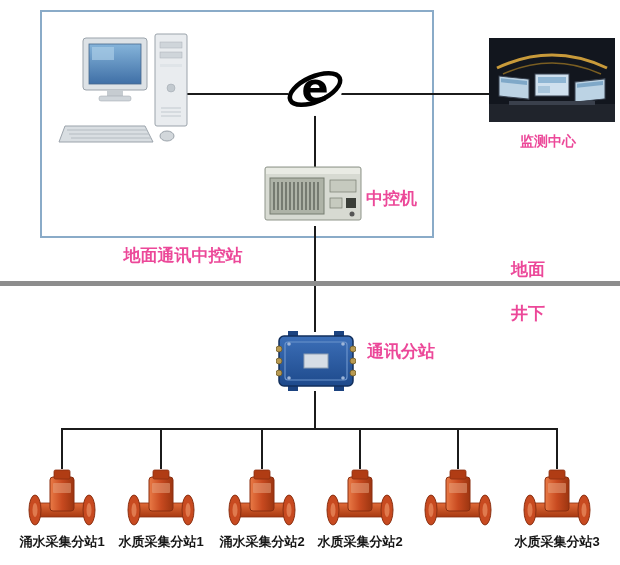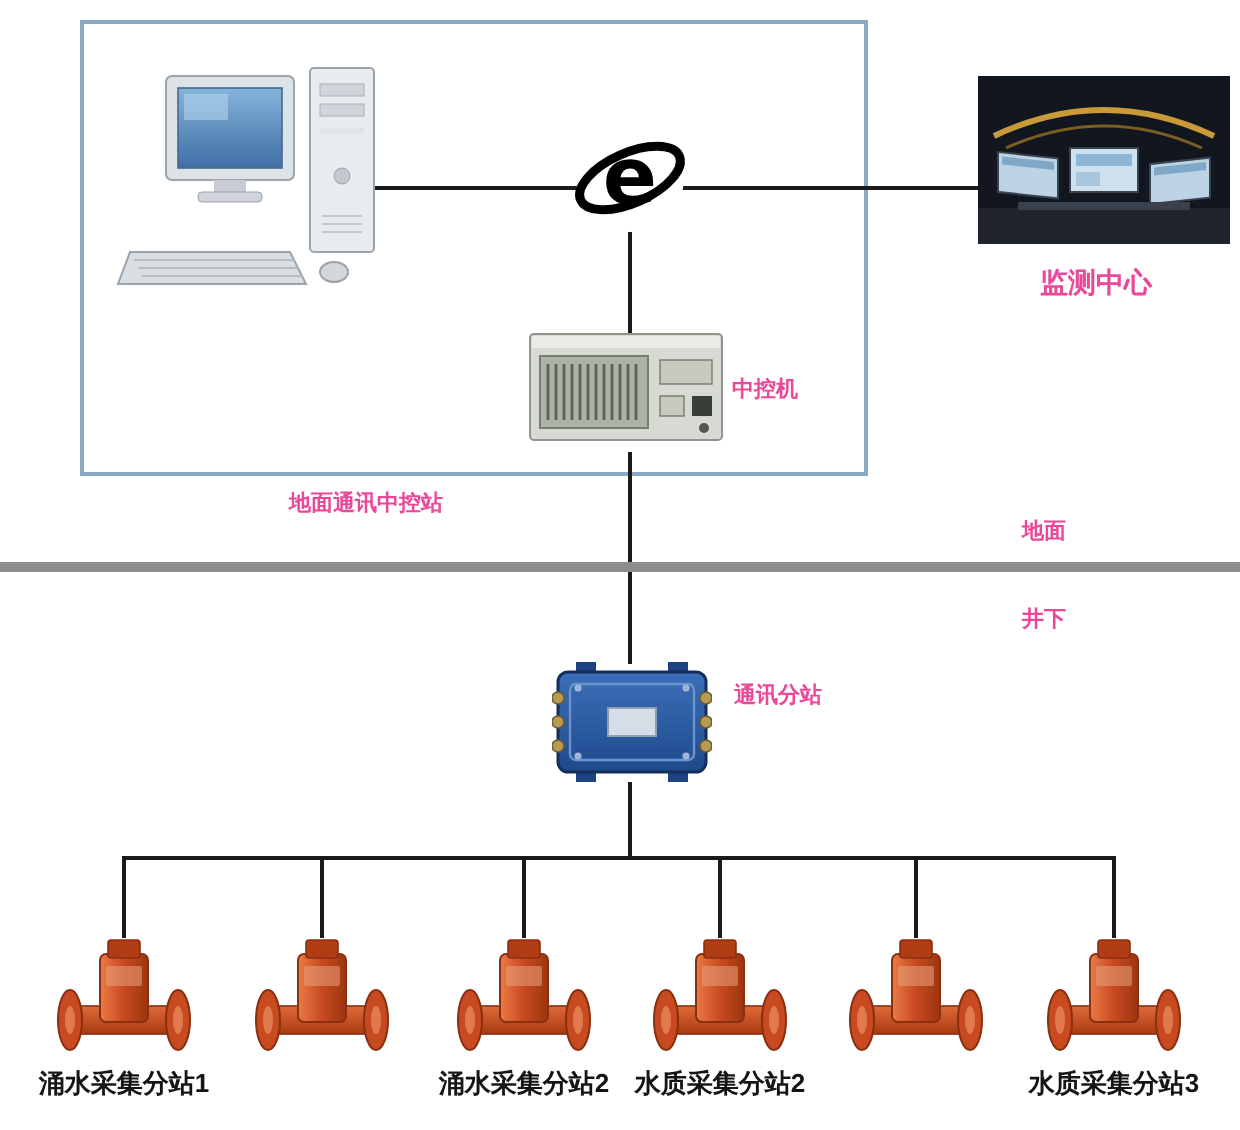--- a/index.html
+++ b/index.html
@@ -10,21 +10,21 @@
   .abs{position:absolute;}
   .line{position:absolute;background:#1b1b1b;}
   .station-box{
     position:absolute;left:40px;top:10px;width:394px;height:228px;
     border:2px solid #8aabc8;box-sizing:border-box;background:transparent;
   }
   .ground-bar{
     position:absolute;left:0;top:281px;width:620px;height:5px;background:#8d8d8d;
   }
   .label{position:absolute;color:#ec4899;font-weight:bold;white-space:nowrap;}
-  .label-main{font-size:11px;}
+  .label-main{font-size:17px;}
   .label-mid{font-size:14px;}
   .label-device{font-size:13px;width:104px;text-align:center;color:#151515;}
   .center-text{text-align:center;}
   svg{display:block;}
 </style>
 </head>
 <body>
 
 <div class="canvas">
 
@@ -191,17 +191,18 @@
       <use href="#sensor-symbol"></use>
     </svg>
   <svg class="abs" style="left:422px;top:467px" width="72" height="62">
       <use href="#sensor-symbol"></use>
     </svg>
   <svg class="abs" style="left:521px;top:467px" width="72" height="62">
       <use href="#sensor-symbol"></use>
     </svg>
 
   <div class="label label-device" style="left:10px;top:533px">涌水采集分站1</div>
+  <div class="label label-device" style="left:109px;top:533px">水质采集分站1</div>
   <div class="label label-device" style="left:210px;top:533px">涌水采集分站2</div>
   <div class="label label-device" style="left:308px;top:533px">水质采集分站2</div>
   <div class="label label-device" style="left:505px;top:533px">水质采集分站3</div>
 
 </div>
 
 </body></html>

